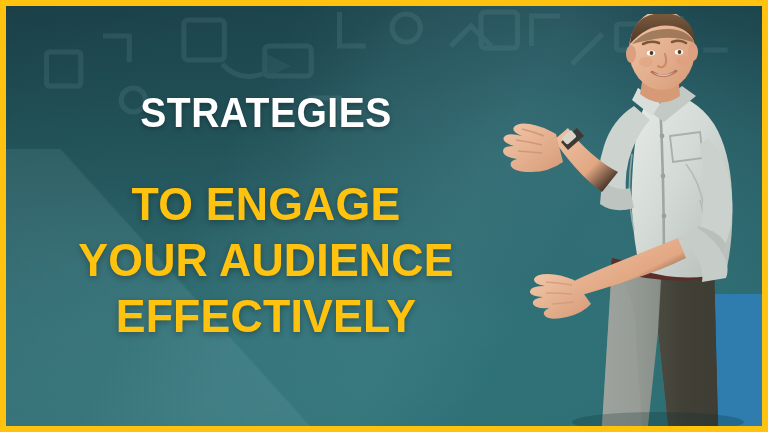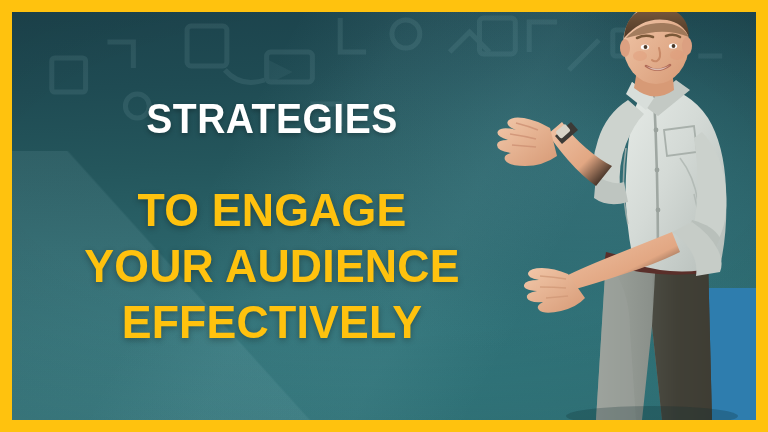--- a/index.html
+++ b/index.html
@@ -8,21 +8,21 @@
     width:768px; height:432px;
     background:#FFC20E;
     font-family:"Liberation Sans", sans-serif;
     overflow:hidden;
   }
 
   .thumbnail {
     position:relative;
     width:768px; height:432px;
     background:#FFC20E;
-    padding:12px;
+    padding:6px;
   }
 
   
   .stage {
     position:relative;
     width:100%; height:100%;
     overflow:hidden;
     background:#1E4850;
   }
 

